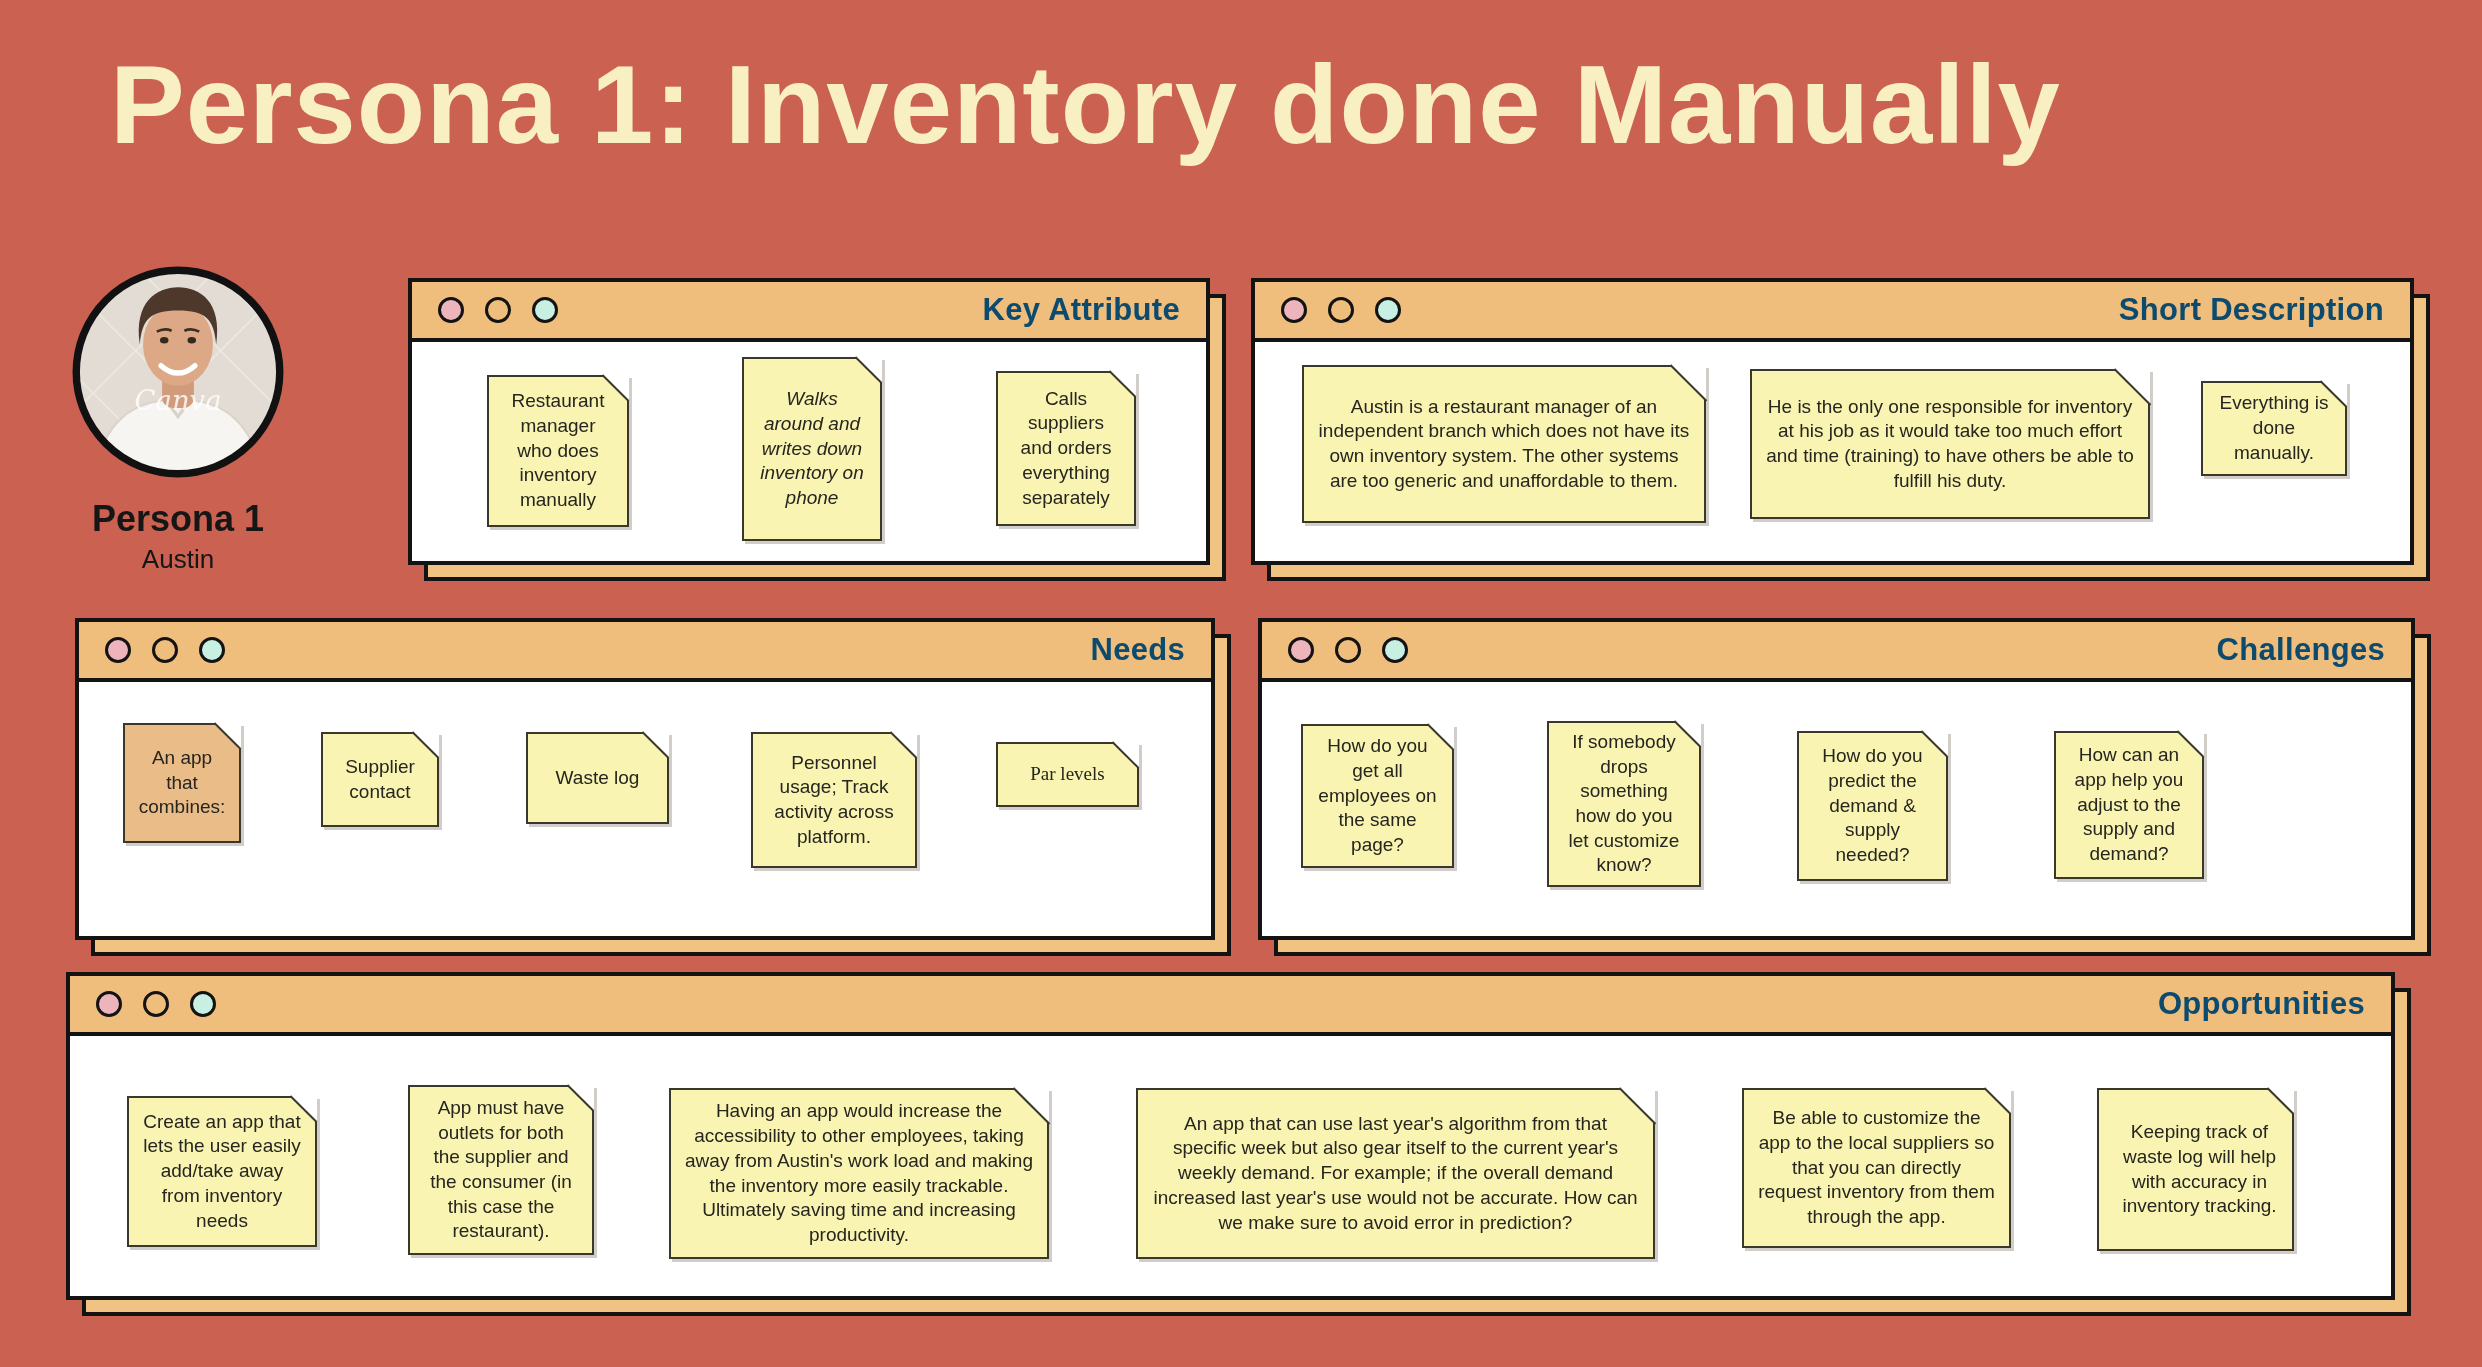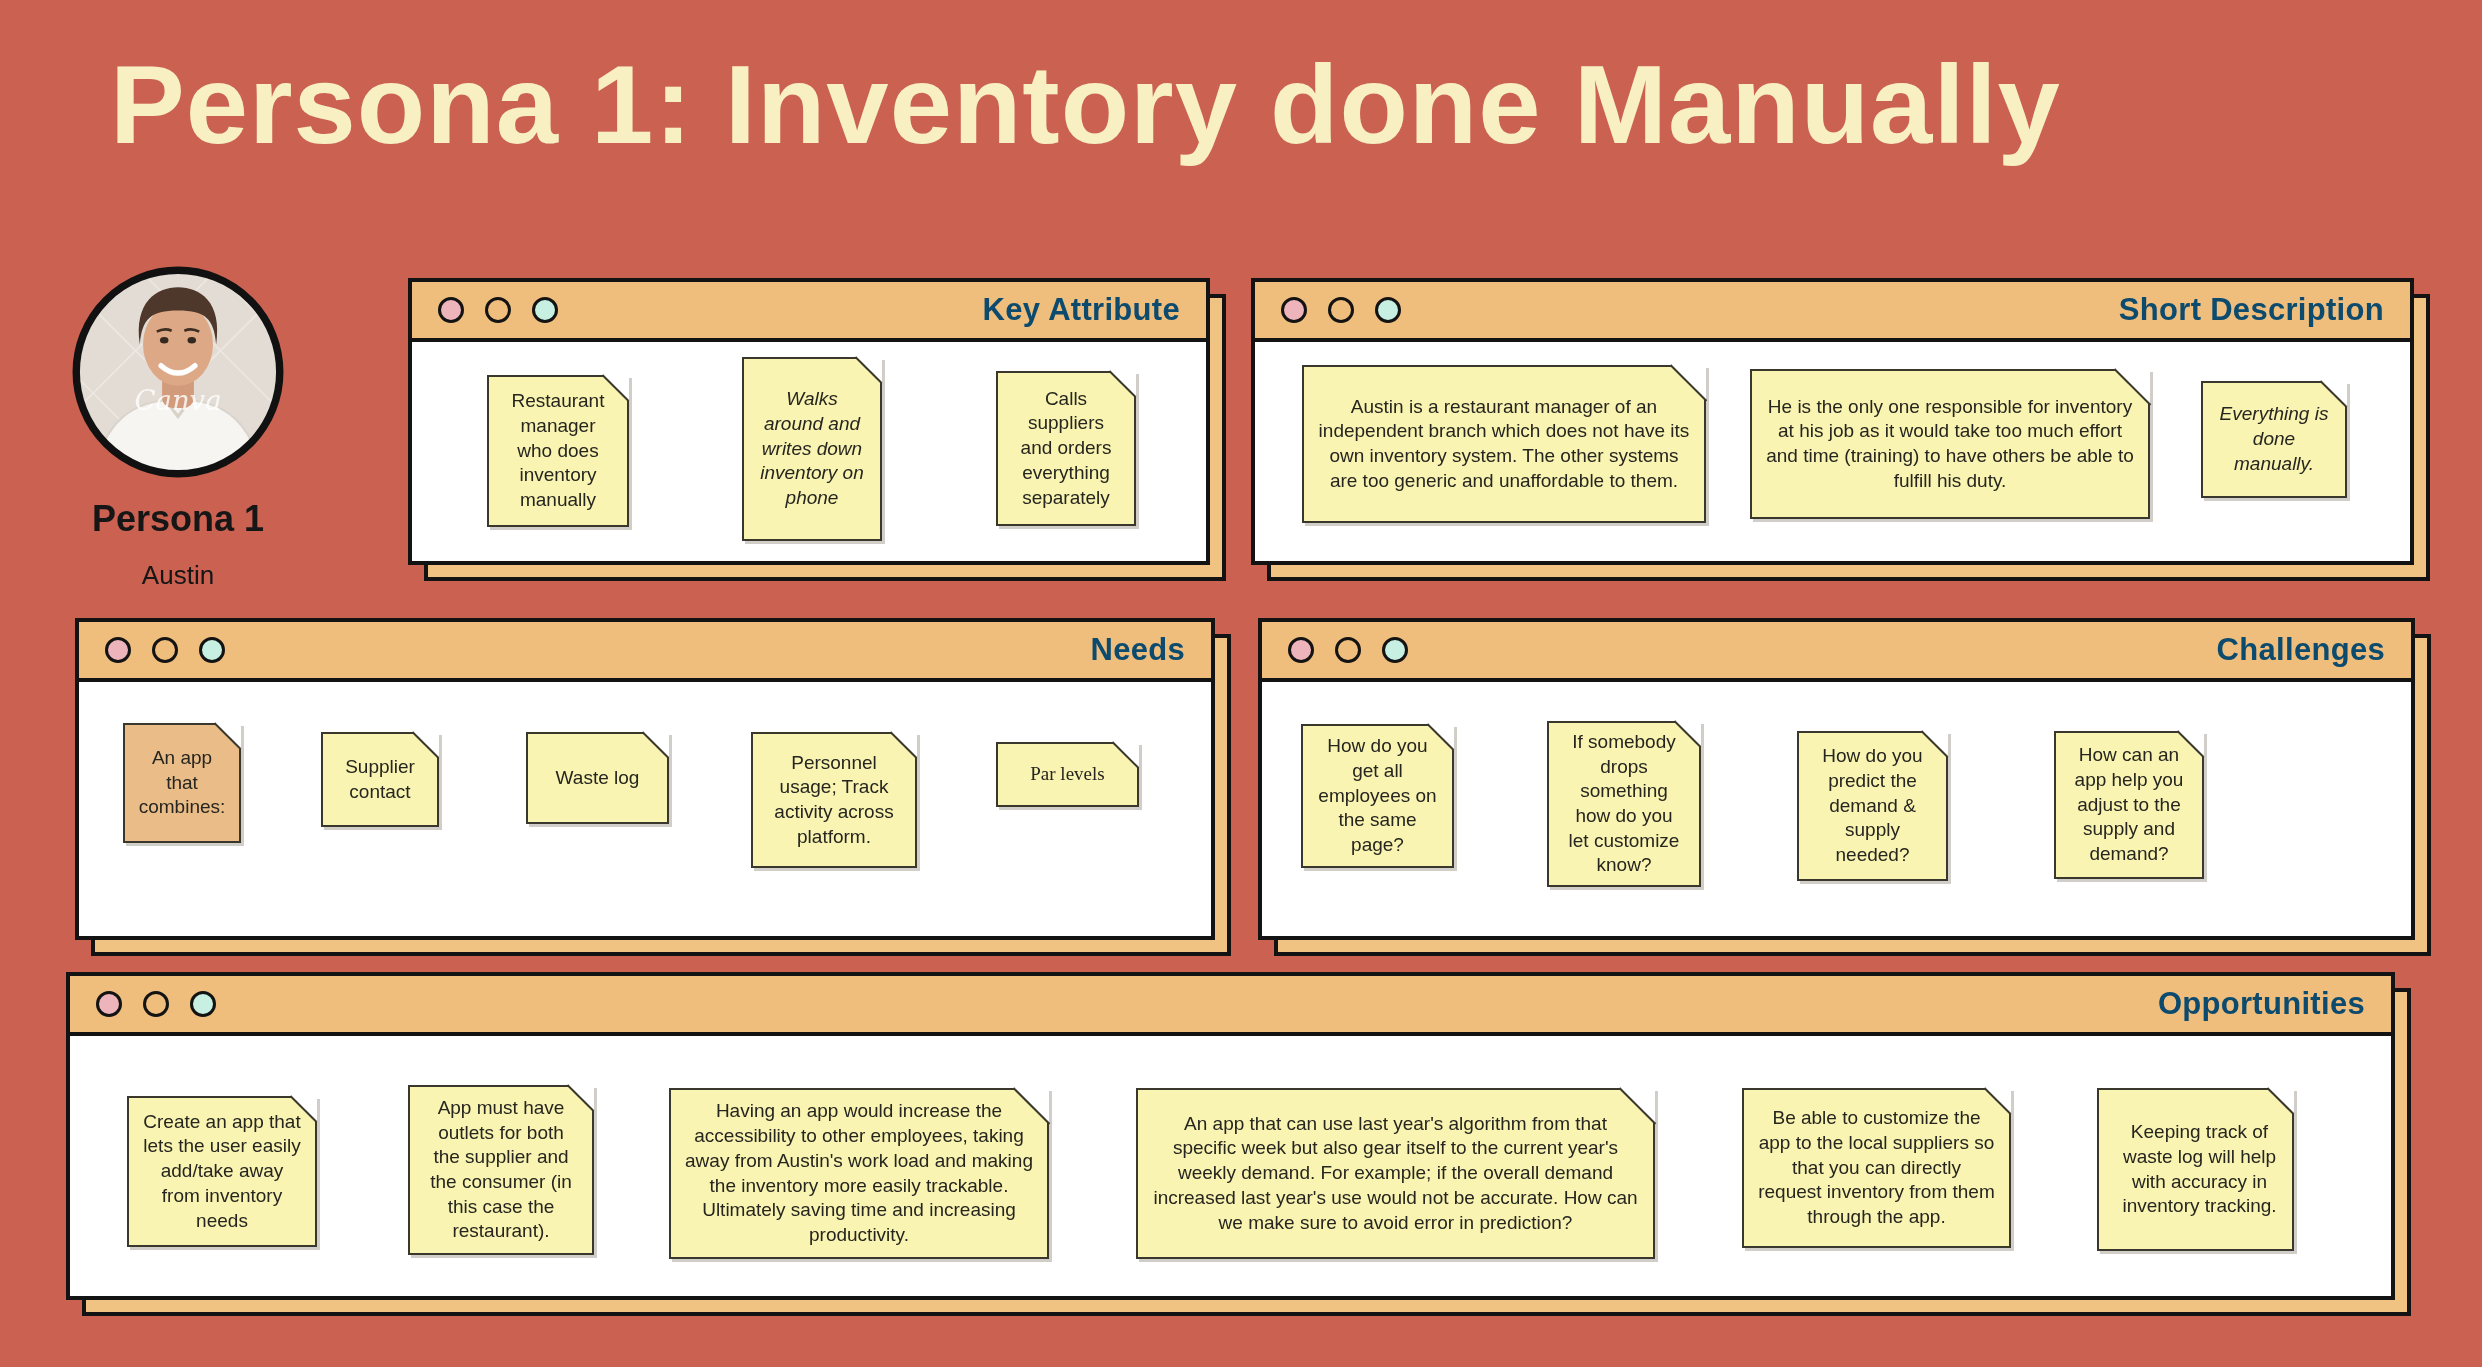--- a/index.html
+++ b/index.html
@@ -10,21 +10,21 @@
   }
   .main-title {
     position:absolute; left:110px; top:40px; margin:0;
     font-size:112px; font-weight:bold; color:#F8F0C2;
     letter-spacing:1px; white-space:nowrap;
   }
   
   .persona-card { position:absolute; left:62px; top:266px; width:232px; text-align:center; }
   .avatar { width:212px; height:212px; margin:0 auto; display:block; }
   .persona-label { margin-top:20px; font-size:36px; font-weight:bold; color:#161616; }
-  .persona-name  { margin-top:20px;  font-size:26px; color:#161616; }
+  .persona-name  { margin-top:4px;  font-size:26px; color:#161616; }
 
   
   .window  { position:absolute; }
   .backing {
     position:absolute; left:16px; top:16px; width:100%; height:100%;
     background:#F0C383; border:4px solid #131313; box-sizing:border-box;
   }
   .frame {
     position:absolute; left:0; top:0; width:100%; height:100%;
     background:#FFFFFF; border:4px solid #131313; box-sizing:border-box;
@@ -133,21 +133,21 @@
       <div class="dots">
         <span class="dot dot-pink"></span>
         <span class="dot dot-clear"></span>
         <span class="dot dot-mint"></span>
       </div>
       <h2 class="panel-title">Short Description</h2>
     </div>
     <div class="panel-body">
       <div class="note lg" style="left:47px; top:23px; width:404px; height:158px;">Austin is a restaurant manager of an independent branch which does not have its own inventory system. The other systems are too generic and unaffordable to them.</div>
       <div class="note lg" style="left:495px; top:27px; width:400px; height:150px;">He is the only one responsible for inventory at his job as it would take too much effort and time (training) to have others be able to fulfill his duty.</div>
-      <div class="note" style="left:946px; top:39px; width:146px; height:117px;font-style:italic;">Everything is done manually.</div>
+      <div class="note" style="left:946px; top:39px; width:146px; height:95px;">Everything is done manually.</div>
     </div>
   </div>
 </section>
 
 <section class="window" style="left:75px; top:618px; width:1140px; height:322px;">
   <div class="backing"></div>
   <div class="frame">
     <div class="titlebar">
       <div class="dots">
         <span class="dot dot-pink"></span>

